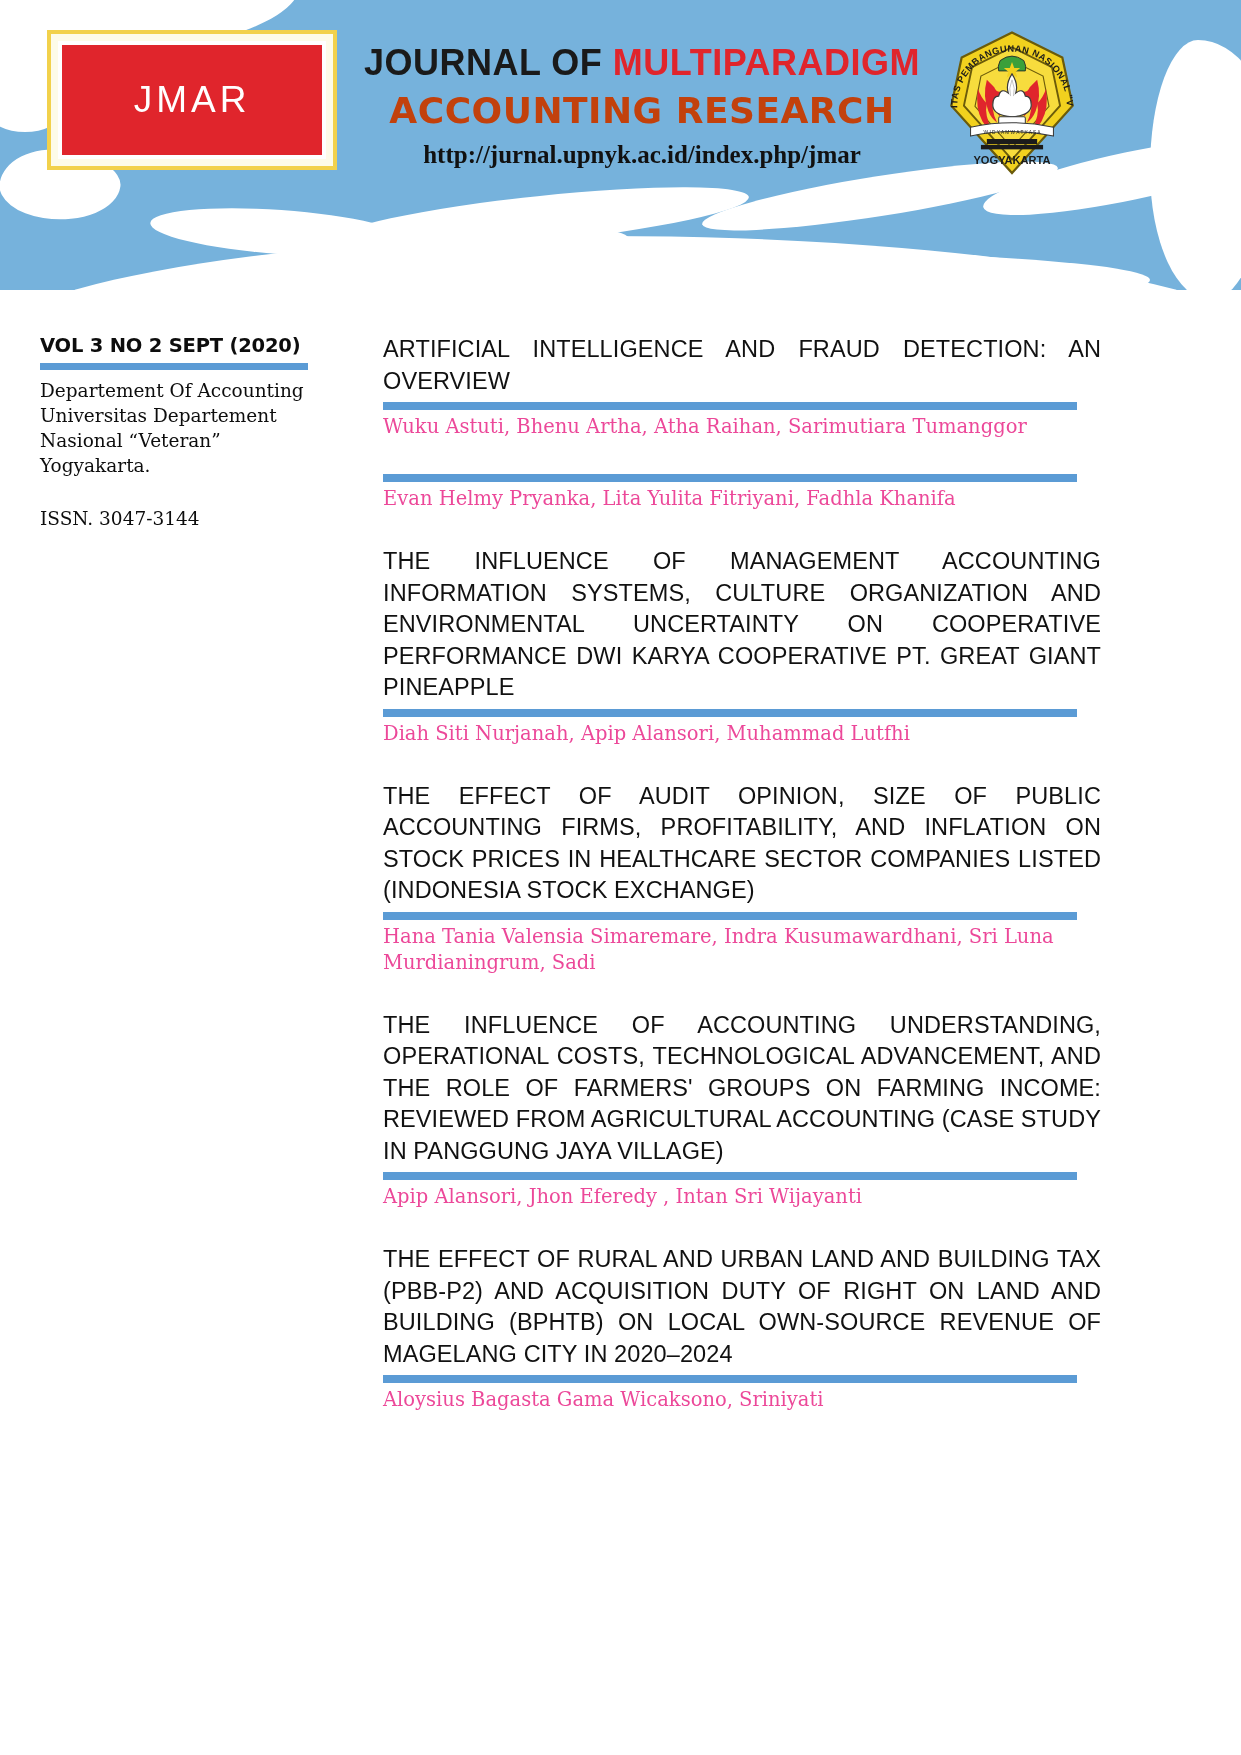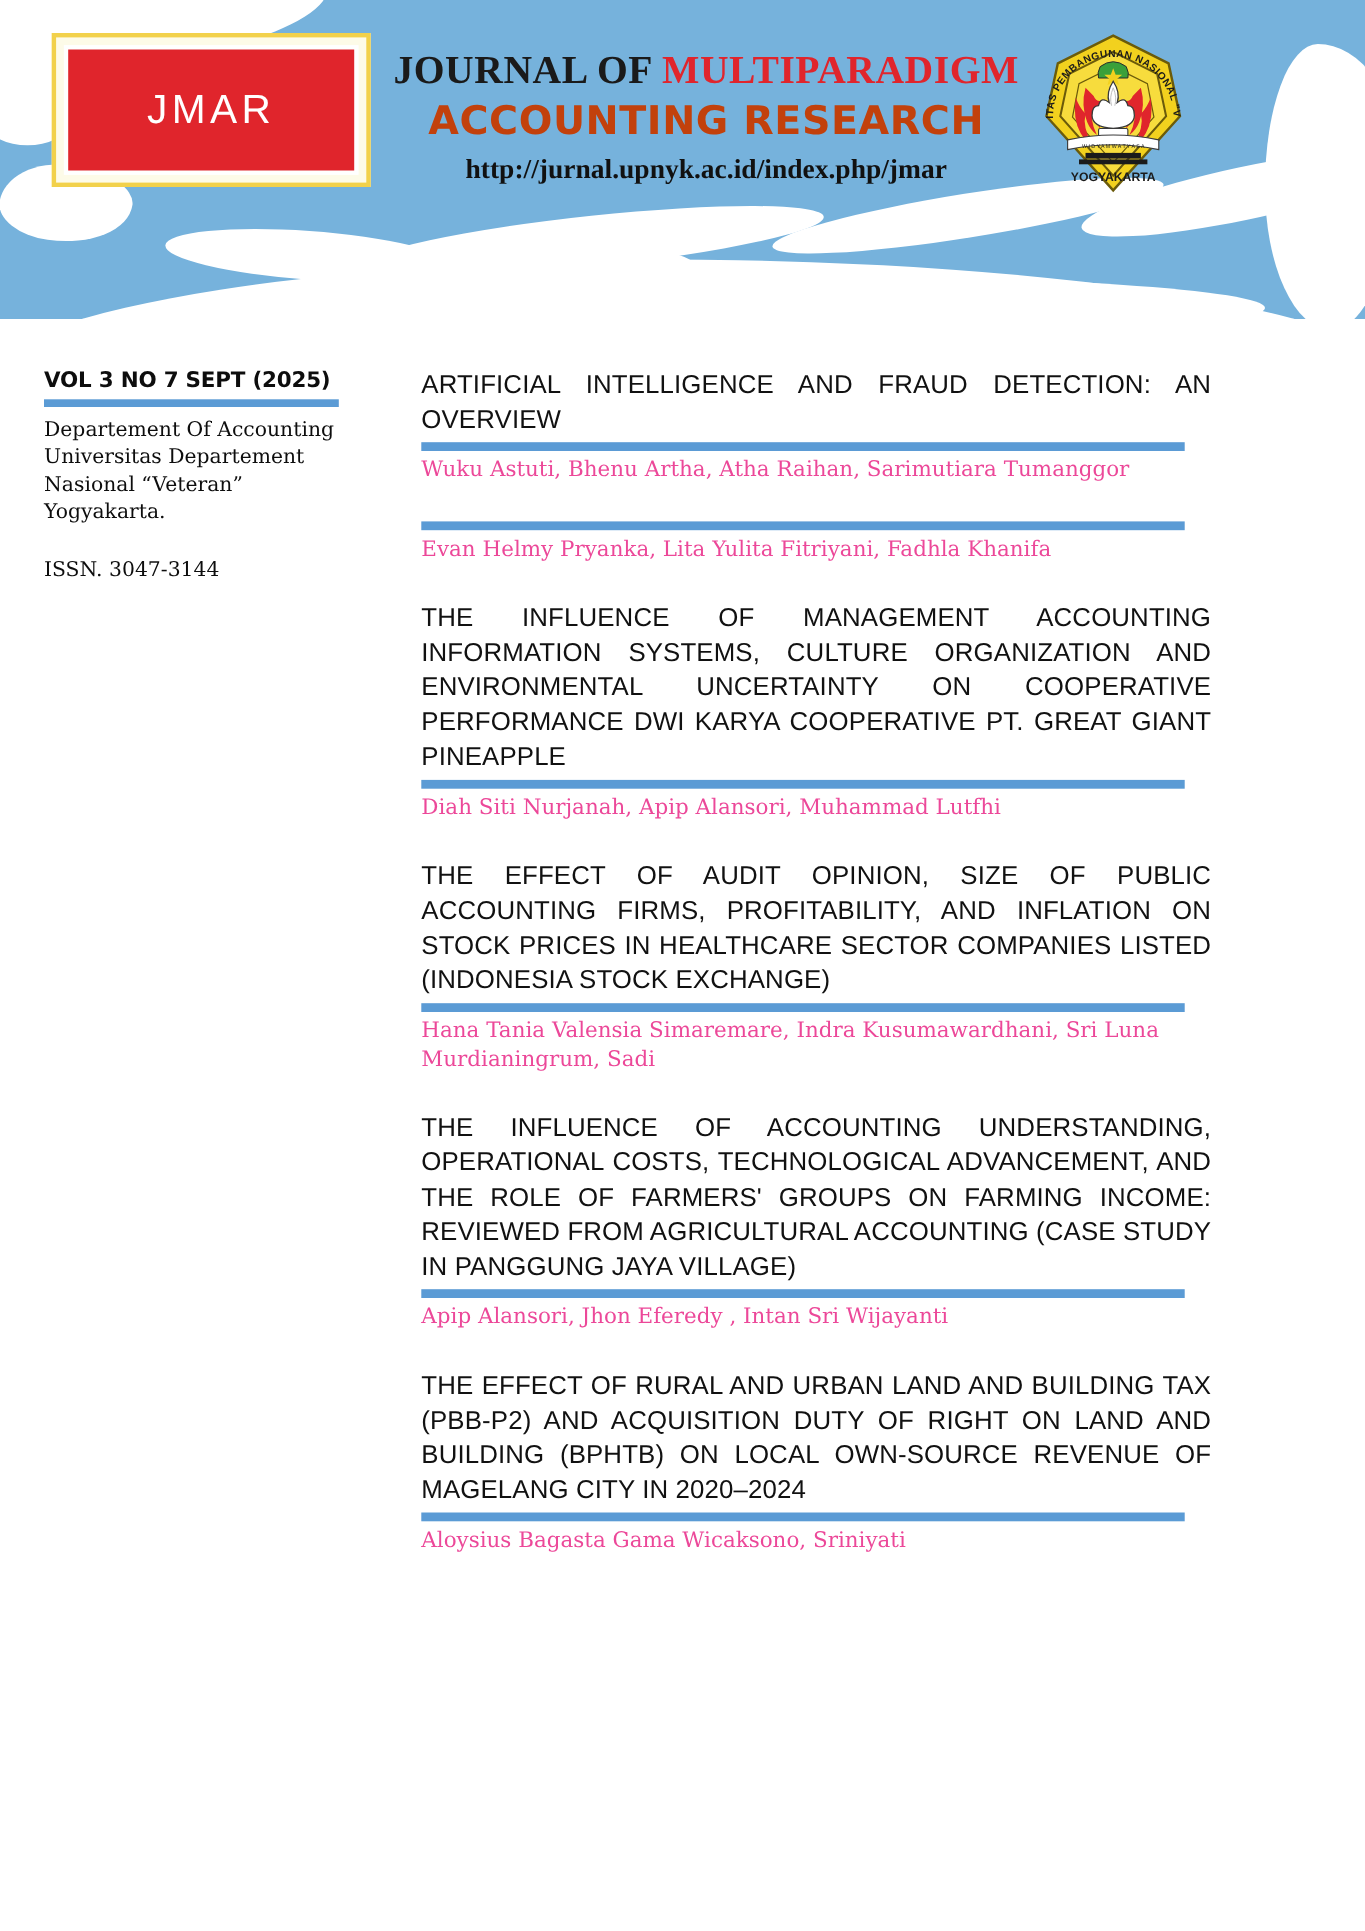--- a/index.html
+++ b/index.html
@@ -134,21 +134,21 @@
 
   
   .title-block {
     position: absolute;
     left: 352px;
     top: 42px;
     width: 580px;
     text-align: center;
   }
   .jtitle-l1 {
-    font-family: Liberation Serif, serif;
+    font-family: Liberation Sans, sans-serif;
     font-size: 36px;
     font-weight: bold;
     letter-spacing: 0.5px;
     color: #1a1a1a;
     white-space: nowrap;
   }
   .jtitle-l1 .accent { color: #e0252c; }
   .jtitle-l2 {
     font-family: "DejaVu Sans", sans-serif;
     font-size: 36px;
@@ -311,21 +311,21 @@
       </defs>
       <text font-family="'Liberation Sans', sans-serif" font-size="12.5" font-weight="bold" letter-spacing="0.6" fill="#1b1b1b">
         <textPath href="#sealArcTop" startOffset="50%" text-anchor="middle">UNIVERSITAS PEMBANGUNAN NASIONAL "VETERAN"</textPath>
       </text>
       <text x="100" y="184" font-family="'Liberation Sans', sans-serif" font-size="15" font-weight="bold" text-anchor="middle" fill="#1b1b1b">YOGYAKARTA</text>
     </svg>
   </div>
 </div>
 
 <div class="left-col">
-  <div class="vol-line">VOL 3 NO 7 SEPT (2025)</div>
+  <div class="vol-line">VOL 3 NO 2 SEPT (2020)</div>
   <div class="vol-rule"></div>
   <div class="dept">Departement Of Accounting Universitas Departement Nasional “Veteran” Yogyakarta.</div>
   <div class="issn">ISSN. 3047-3144</div>
 </div>
 
 <div class="articles">
 
   <div class="article">
     <div class="art-title">ARTIFICIAL INTELLIGENCE AND FRAUD DETECTION: AN OVERVIEW</div>
     <div class="art-rule"></div>

